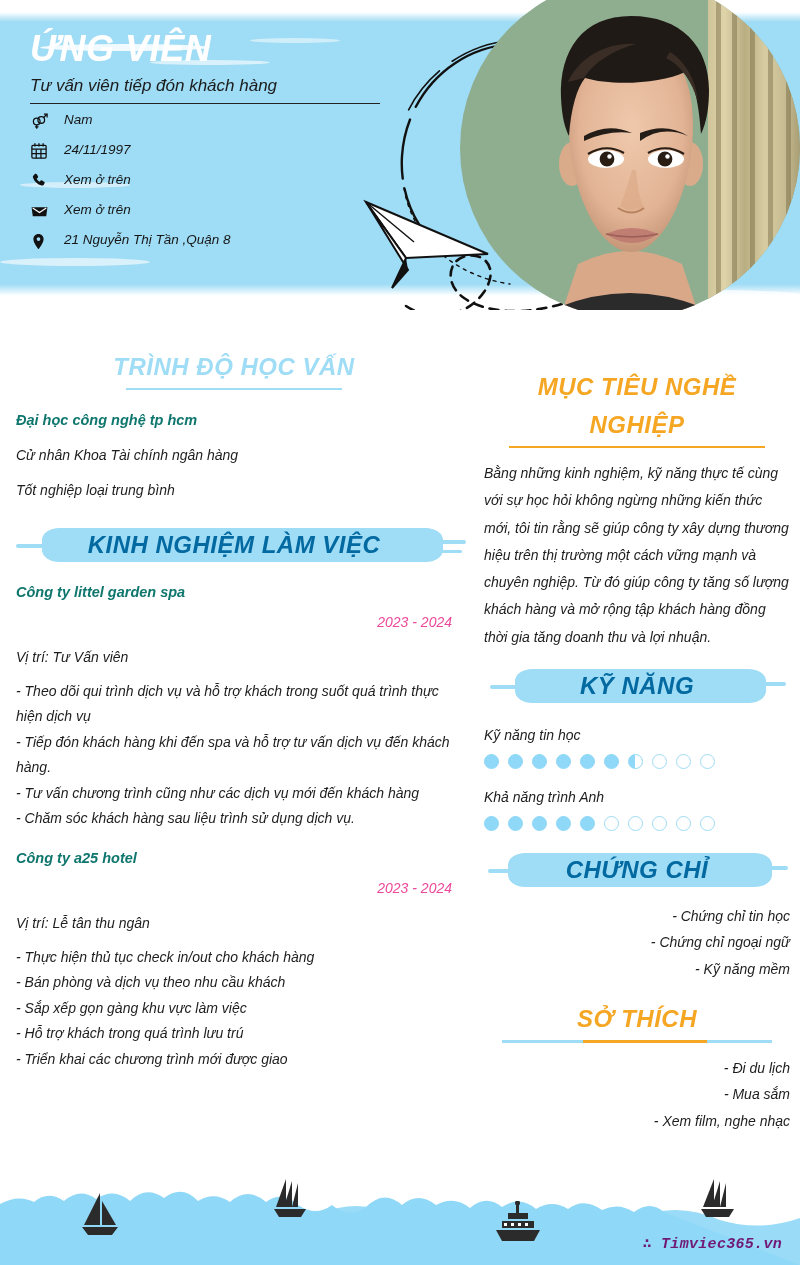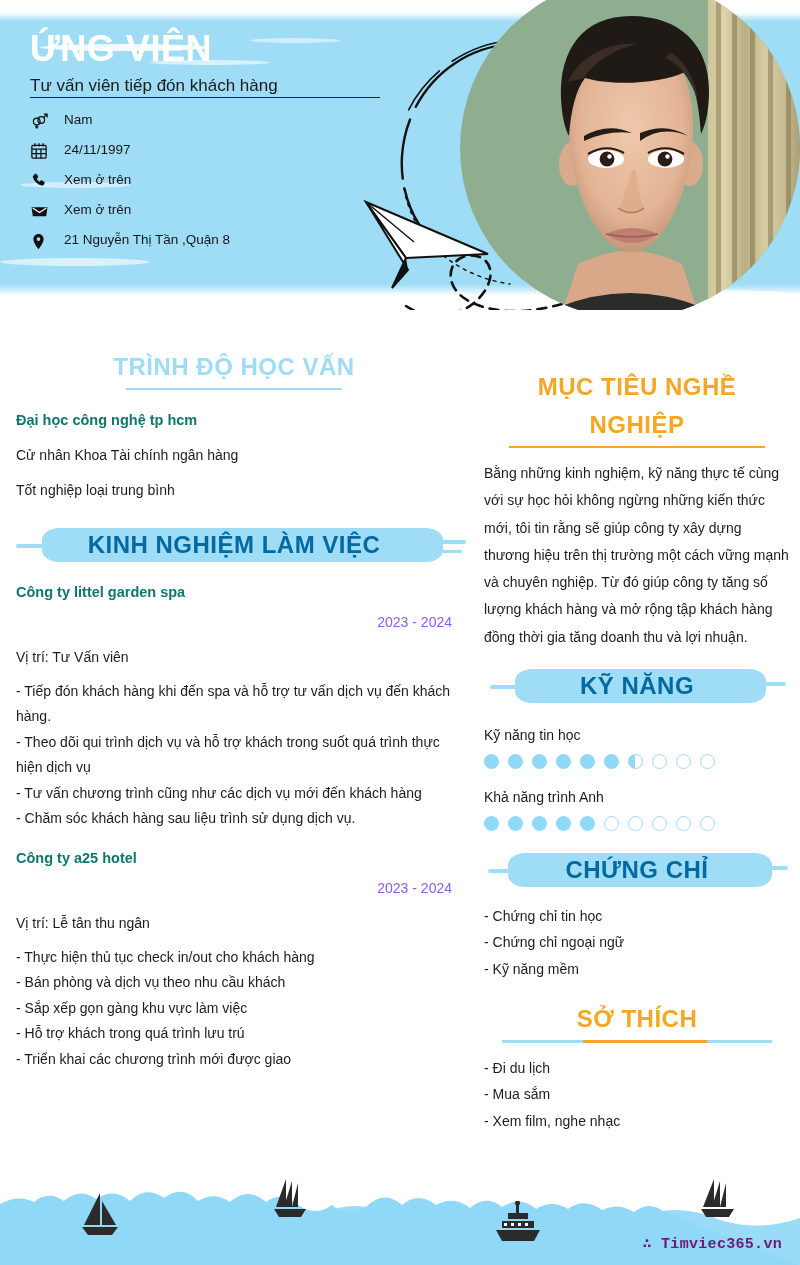--- a/index.html
+++ b/index.html
@@ -2,21 +2,21 @@
 <html><head>
 <meta charset="utf-8">
 <style>
   * { box-sizing: border-box; margin: 0; padding: 0; }
   html, body {
     width: 800px; height: 1265px;
     background: #ffffff;
     font-family: "Liberation Sans", sans-serif;
     overflow: hidden;
   }
-  .page { position: relative; width: 800px; height: 1265px; background:#fff; }
+  .page { position: relative; width: 800px; height: 1265px; background:#fff;font-style:italic; }
 
   
   .header { position:absolute; left:0; top:0; width:800px; height:310px; overflow:hidden; }
   .header-brush {
     position:absolute; left:-10px; top:6px; width:820px; height:296px;
     background:#9FDCF5;
   }
   .header-brush::before{
     content:""; position:absolute; left:0; top:-6px; width:100%; height:22px;
     background:
@@ -44,21 +44,21 @@
   .brush-wisp{ position:absolute; background:#fff; opacity:.85; border-radius:50%; }
 
   .cand-title{
     position:absolute; left:30px; top:28px;
     font-size:36px; font-weight:bold; color:#ffffff; letter-spacing:.5px;
     z-index:5; text-shadow:0 0 1px rgba(255,255,255,.4);
   }
   .cand-subtitle{
     position:absolute; left:30px; top:76px; width:350px;
     font-size:17px; color:#1b1b1b; z-index:5;
-    padding-bottom:1px; border-bottom:1.4px solid #222;
+    padding-bottom:7px; border-bottom:1.4px solid #222;
   }
   .contact-list{ position:absolute; left:30px; top:112px; z-index:5; }
   .contact-row{ display:flex; align-items:flex-start; height:30px; }
   .contact-ico{ width:34px; display:flex; align-items:center; justify-content:flex-start; color:#111; }
   .contact-ico svg{ display:block; }
   .contact-txt{ font-size:13.5px; color:#161616; }
 
   
   .photo-wrap{
     position:absolute; left:460px; top:-22px; width:340px; height:340px;
@@ -110,36 +110,36 @@
   .h-brush .tail{
     position:absolute; height:4px; background:#9FDCF5; border-radius:3px;
   }
   .h-brush .label{
     position:absolute; inset:0; display:flex; align-items:center; justify-content:center;
     font-size:24px; font-weight:bold; color:#0369a1; letter-spacing:.5px; z-index:3;
   }
 
   .job-title{ font-size:14.5px; font-weight:bold; color:#0f766e; margin-top:18px; }
   .edu-line{ font-size:14px; color:#1d1d1d; margin-top:19px; }
-  .years{ text-align:right; font-size:14px; color:#8b5cf6; margin-top:14px; }
+  .years{ text-align:right; font-size:14px; color:#ec4899; margin-top:14px; }
   .position{ font-size:14px; color:#1d1d1d; margin-top:19px; }
   .bullets{ margin-top:14px; }
   .bullets div{ font-size:14px; color:#1d1d1d; line-height:1.82; }
 
   .obj-text{ font-size:14px; color:#1d1d1d; line-height:1.95; margin-top:12px; text-align:left; }
 
   .skill-name{ font-size:14px; color:#1d1d1d; margin-top:20px; }
   .dots{ display:flex; gap:9px; margin-top:11px; }
   .dot{ width:15px; height:15px; border-radius:50%; border:1.6px solid #9FDCF5; background:#fff; }
   .dot.full{ background:#8FD8F7; border-color:#8FD8F7; }
   .dot.half{
     background:linear-gradient(to right,#8FD8F7 0 50%, #ffffff 50% 100%);
     border-color:#8FD8F7;
   }
-  .cert-list div, .hobby-list div{ font-size:14px; color:#1d1d1d; line-height:1.88; }
+  .cert-list div, .hobby-list div{ font-size:14px; color:#1d1d1d; line-height:1.88;text-align:right; }
   .cert-list{ margin-top:12px; }
   .hobby-list{ margin-top:12px; }
 
   
   .footer{ position:absolute; left:0; bottom:0; width:800px; height:110px; overflow:hidden; }
   .wave{ position:absolute; left:0; bottom:0; width:800px; height:95px; }
   .ship{ position:absolute; }
   .watermark{
     position:absolute; right:18px; bottom:12px;
     font-family:"Liberation Mono", monospace; font-size:15px; font-weight:bold; color:#701a75;
@@ -311,22 +311,22 @@
         <div class="tail" style="right:-14px; top:16px; width:60px;"></div>
         <div class="tail" style="right:-10px; top:26px; width:44px; height:3px;"></div>
         <div class="label">KINH NGHIỆM LÀM VIỆC</div>
       </div>
 
       <div>
         <div class="job-title">Công ty littel garden spa</div>
         <div class="years">2023 - 2024</div>
         <div class="position">Vị trí: Tư Vấn viên</div>
         <div class="bullets">
+          <div>- Theo dõi qui trình dịch vụ và hỗ trợ khách trong suốt quá trình thực hiện dịch vụ</div>
           <div>- Tiếp đón khách hàng khi đến spa và hỗ trợ tư vấn dịch vụ đến khách hàng.</div>
-          <div>- Theo dõi qui trình dịch vụ và hỗ trợ khách trong suốt quá trình thực hiện dịch vụ</div>
           <div>- Tư vấn chương trình cũng như các dịch vụ mới đến khách hàng</div>
           <div>- Chăm sóc khách hàng sau liệu trình sử dụng dịch vụ.</div>
         </div>
       </div>
 
       <div style="">
         <div class="job-title">Công ty a25 hotel</div>
         <div class="years">2023 - 2024</div>
         <div class="position">Vị trí: Lễ tân thu ngân</div>
         <div class="bullets">

